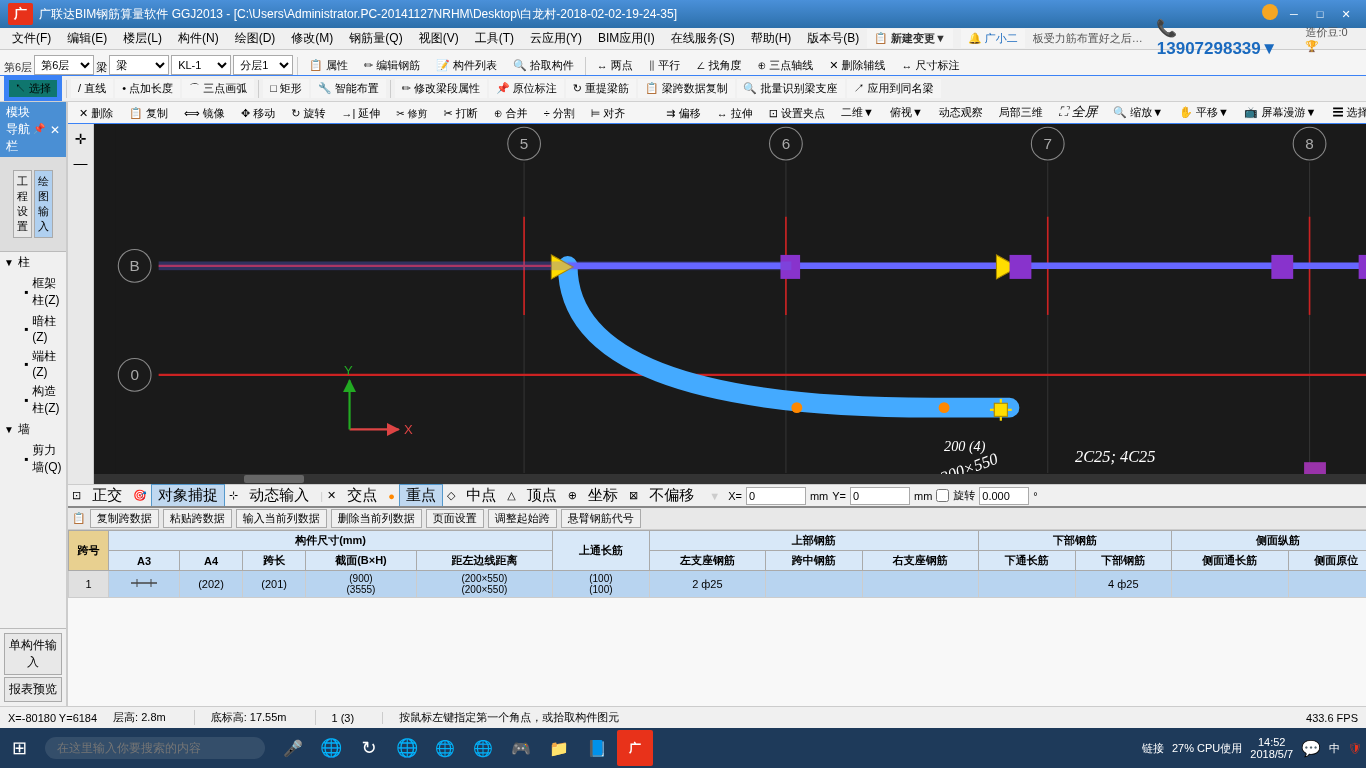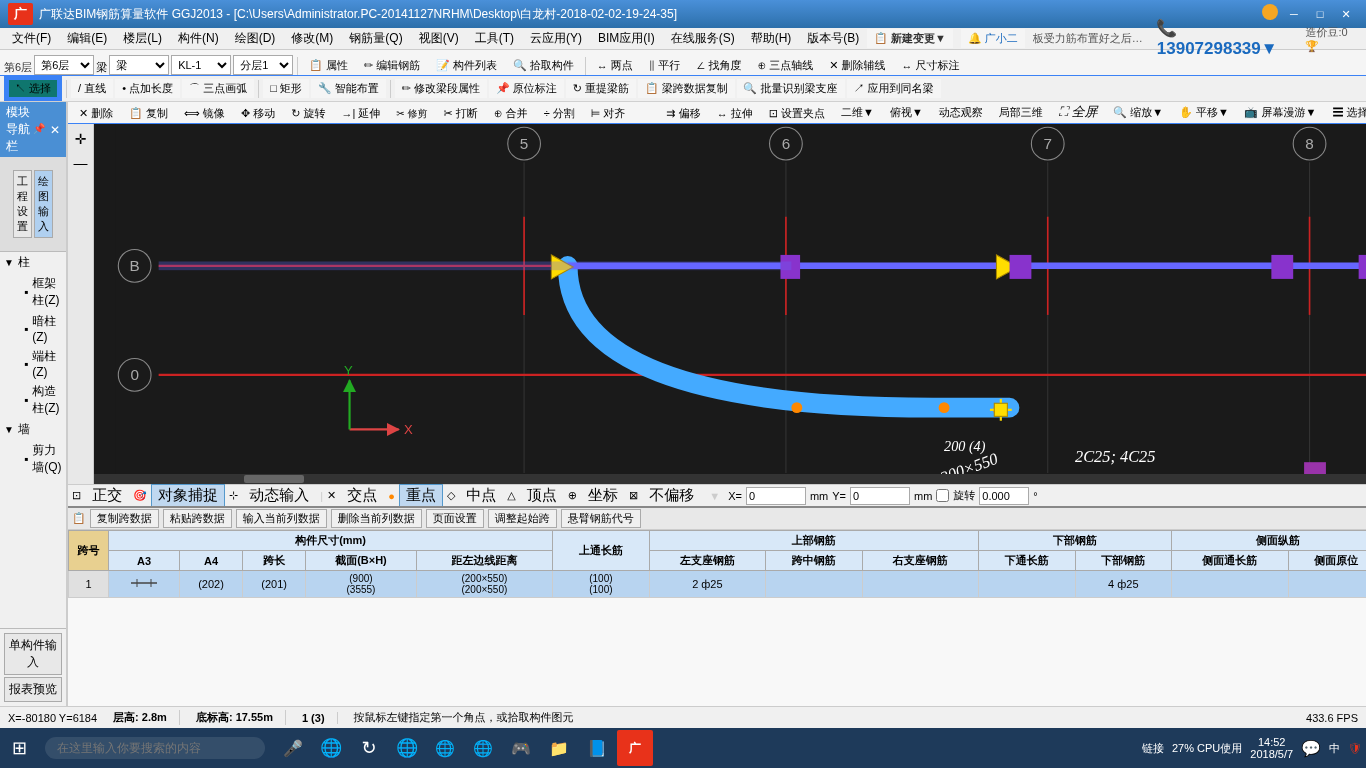--- a/index.html
+++ b/index.html
@@ -49,21 +49,21 @@
     
     #data-table-container { flex: 1; overflow: auto; }
     table { border-collapse: collapse; font-size: 11px; width: 100%; }
     th { background: #d8e8f8; border: 1px solid #aaa; padding: 2px 4px; white-space: nowrap; text-align: center; }
     td { border: 1px solid #ccc; padding: 2px 4px; white-space: nowrap; text-align: center; }
     tr.highlighted { background: #b8d4f0; }
     .row-num { background: #e0e0e0; }
     
     
     #statusbar { background: #f0f0f0; height: 22px; display: flex; align-items: center; padding: 0 8px; border-top: 1px solid #ccc; gap: 16px; font-size: 11px; }
-    #statusbar .status-section { border-right: 1px solid #ccc; padding-right: 12px; font-weight: bold; }
+    #statusbar .status-section { border-right: 1px solid #ccc; padding-right: 28px; }
     
     
     #taskbar { background: #1e3a5a; height: 40px; display: flex; align-items: center; padding: 0 4px; gap: 2px; }
     #start-btn { background: transparent; border: none; color: white; padding: 4px 8px; cursor: pointer; font-size: 18px; }
     .taskbar-search { background: rgba(255,255,255,0.1); border: none; color: white; padding: 4px 12px; border-radius: 12px; font-size: 12px; width: 220px; }
     .taskbar-icon { width: 36px; height: 36px; display: flex; align-items: center; justify-content: center; cursor: pointer; border-radius: 4px; font-size: 18px; }
     .taskbar-right { margin-left: auto; display: flex; align-items: center; gap: 8px; color: white; font-size: 11px; }
     
     
     #canvas-area::-webkit-scrollbar { width: 8px; height: 8px; }

